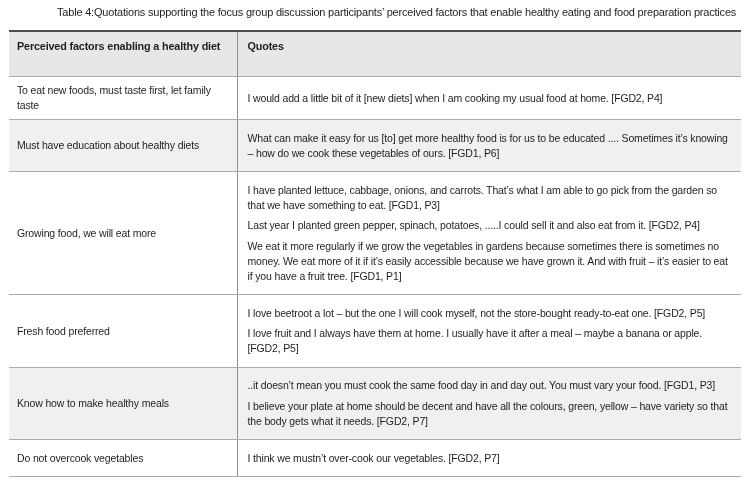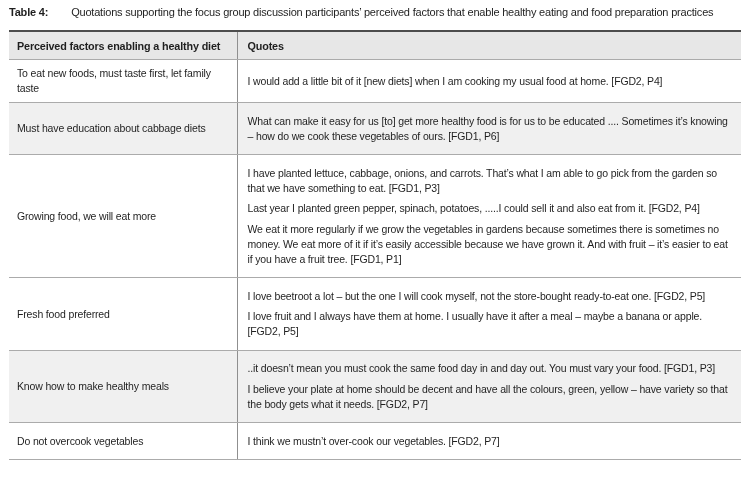--- a/index.html
+++ b/index.html
@@ -16,43 +16,43 @@
     font-family:"Liberation Sans","DejaVu Sans",sans-serif;
     color:var(--text);
     -webkit-font-smoothing:antialiased;
   }
   .page{padding:3px 9px 0 9px;}
   .table-title{
     display:flex;align-items:baseline;
     font-size:11px;letter-spacing:-0.2px;
     margin:3px 0 0 0;padding-left:0;
   }
-  .table-title .title-label{font-weight:bold;white-space:nowrap;}
-  .table-title .title-caption{margin-left:23px;}
+  .table-title .title-label{font-weight:normal;white-space:nowrap;margin-left:48px;}
+  .table-title .title-caption{}
   table.quotes-table{
     width:732px;margin-top:12px;
     border-collapse:collapse;table-layout:fixed;
     border-top:2px solid var(--border-dark);
     border-bottom:1.5px solid var(--border-dark);
   }
   col.col-factor{width:228px;}
   td{
     vertical-align:middle;
     border-bottom:1px solid var(--border-light);
     font-size:10.5px;line-height:1.43;letter-spacing:-0.15px;
   }
   td.factor-cell{
     padding:6px 6px 6px 8px;
     border-right:1px solid var(--divider);
   }
   td.quote-cell{padding:5px 10px 5px 10px;}
   tr.section-header-row td{
     background:var(--header-bg);
     font-weight:bold;font-size:10.8px;
-    padding-top:7px;padding-bottom:5px;
+    padding-top:7px;padding-bottom:22px;
   }
   tr.shaded td{background:var(--shaded-bg);}
   p.quote{margin:5.5px 0;}
   .it{}
   .rm{font-style:normal;}
 </style>
 </head>
 <body>
 
 <div class="page">
@@ -71,21 +71,21 @@
           <td class="factor-cell">Perceived factors enabling a healthy diet</td>
           <td class="quote-cell">Quotes</td>
         </tr>
         <tr class="data-row">
           <td class="factor-cell">To eat new foods, must taste first, let family taste</td>
           <td class="quote-cell">
             <p class="quote"><span class="it">I would add a little bit of it</span><span class="rm"> [new diets] </span><span class="it">when I am cooking my usual food at home.</span><span class="rm"> [FGD2, P4]</span></p>
           </td>
         </tr>
         <tr class="data-row shaded">
-          <td class="factor-cell">Must have education about cabbage diets</td>
+          <td class="factor-cell">Must have education about healthy diets</td>
           <td class="quote-cell">
             <p class="quote"><span class="it">What can make it easy for us</span><span class="rm"> [to] </span><span class="it">get more healthy food is for us to be educated .... Sometimes it’s knowing – how do we cook these vegetables of ours.</span><span class="rm"> [FGD1, P6]</span></p>
           </td>
         </tr>
         <tr class="data-row">
           <td class="factor-cell">Growing food, we will eat more</td>
           <td class="quote-cell">
             <p class="quote"><span class="it">I have planted lettuce, cabbage, onions, and carrots. That’s what I am able to go pick from the garden so that we have something to eat.</span><span class="rm"> [FGD1, P3]</span></p>
             <p class="quote"><span class="it">Last year I planted green pepper, spinach, potatoes, .....I could sell it and also eat from it.</span><span class="rm"> [FGD2, P4]</span></p>
             <p class="quote"><span class="it">We eat it more regularly if we grow the vegetables in gardens because sometimes there is sometimes no money. We eat more of it if it’s easily accessible because we have grown it. And with fruit – it’s easier to eat if you have a fruit tree.</span><span class="rm"> [FGD1, P1]</span></p>

